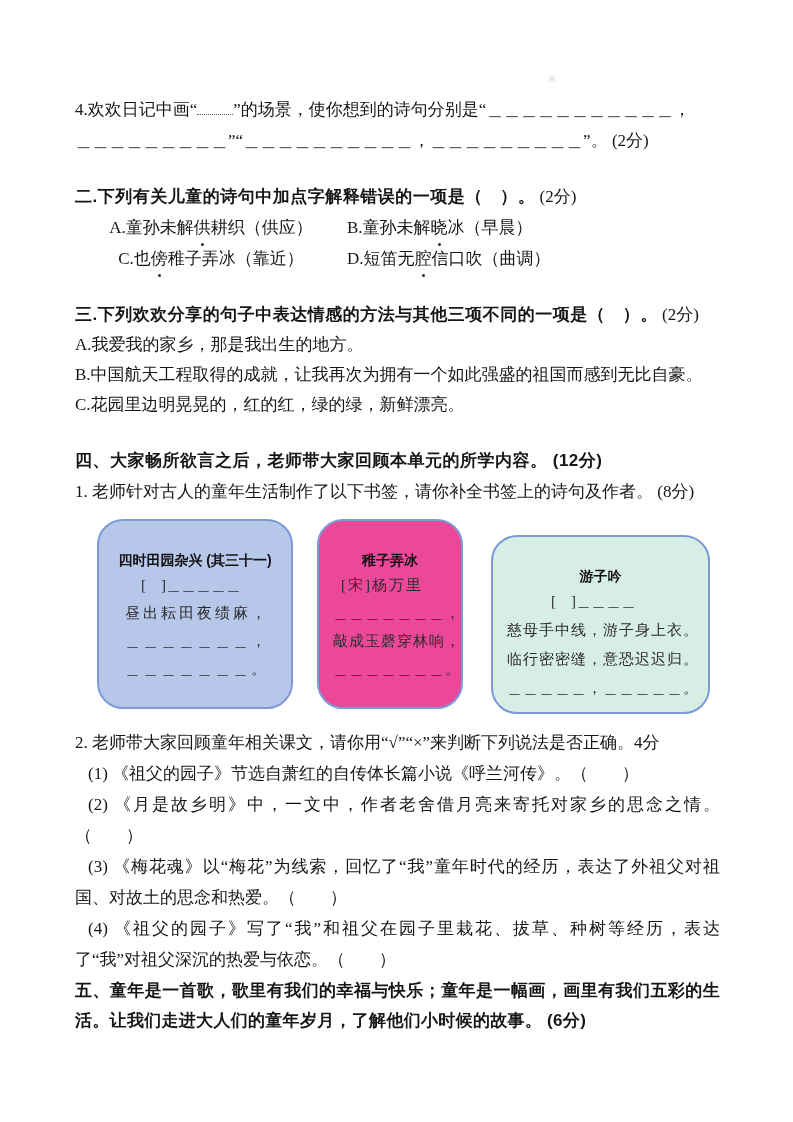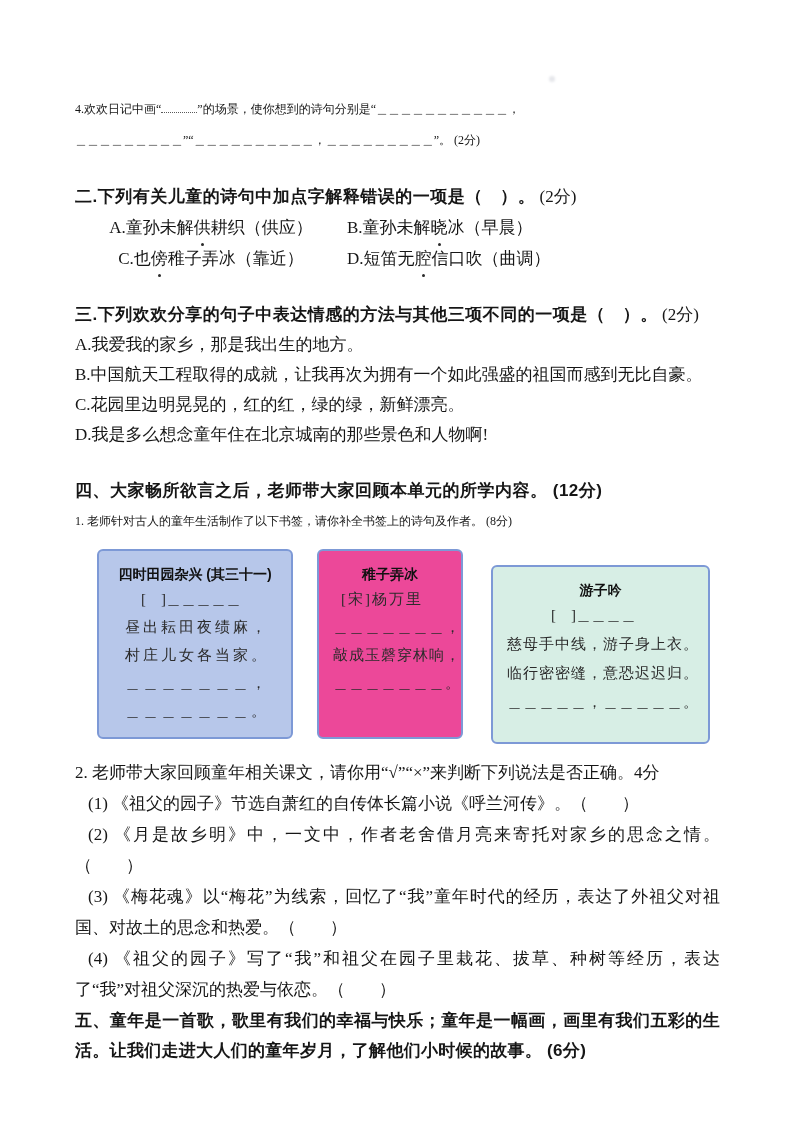--- a/index.html
+++ b/index.html
@@ -2,37 +2,37 @@
 <html><head>
 <meta charset="utf-8">
 <style>
   html,body{margin:0;padding:0;}
   body{
     width:793px;height:1122px;background:#ffffff;
     font-family:"Liberation Serif","DejaVu Serif",serif;
     color:#161616;position:relative;overflow:hidden;
   }
   .page{padding:94px 73px 0 75px;}
-  .para{font-size:12px;line-height:31px;white-space:nowrap;}
+  .para{font-size:17px;line-height:31px;white-space:nowrap;}
   .heading{
     font-size:17px;line-height:31px;font-weight:bold;
     font-family:"Liberation Sans","DejaVu Sans",sans-serif;
     letter-spacing:0.5px;white-space:nowrap;margin-top:25px;
   }
   .heading .score{font-weight:normal;font-family:"Liberation Serif","DejaVu Serif",serif;letter-spacing:0;}
   .opt-row{display:flex;font-size:17px;line-height:31px;text-align:center;}
   .opt-row .optA{width:272px;flex:0 0 auto;}
   .optline{font-size:17px;line-height:30px;}
   .wavy{display:inline-block;width:36px;height:14px;border-bottom:1px dotted #5a5a5a;vertical-align:baseline;overflow:hidden;color:transparent;}
   .em-dot{position:relative;display:inline-block;}
   .em-dot::after{content:"";position:absolute;left:50%;margin-left:-1.5px;bottom:-3px;width:3px;height:3px;border-radius:50%;background:#2a2a2a;}
   .cards{display:flex;margin:12px 0 13px 22px;}
   .card{
-    box-sizing:border-box;border:2px solid #7d99d6;border-radius:6px;
-    padding:12px 6px 0 6px;
+    box-sizing:border-box;border:2px solid #7d99d6;border-radius:26px;
+    padding:28px 6px 0 6px;
     font-family:"Liberation Serif","DejaVu Serif",serif;
   }
   .card-title{
     text-align:center;font-weight:bold;font-size:14px;line-height:22px;
     font-family:"Liberation Sans","DejaVu Sans",sans-serif;color:#111;
     white-space:nowrap;
   }
   .card-line{font-size:15px;line-height:28px;color:#2b2b2b;white-space:nowrap;}
   .card1{width:196px;height:190px;background:#b7c7ea;margin-right:24px;}
   .card2{width:146px;height:190px;background:#ec4899;margin-right:28px;}
@@ -69,31 +69,29 @@
   </div>
   <div class="opt-row">
     <div class="optA"><span>C.也</span><span class="em-dot">傍</span><span>稚子弄冰（靠近）</span></div>
     <div><span>D.短笛无</span><span class="em-dot">腔</span><span>信口吹（曲调）</span></div>
   </div>
 
   <div class="heading"><span>三.下列欢欢分享的句子中表达情感的方法与其他三项不同的一项是（　）。</span><span class="score"> (2分)</span></div>
   <div class="optline">A.我爱我的家乡，那是我出生的地方。</div>
   <div class="optline">B.中国航天工程取得的成就，让我再次为拥有一个如此强盛的祖国而感到无比自豪。</div>
   <div class="optline">C.花园里边明晃晃的，红的红，绿的绿，新鲜漂亮。</div>
-  <div class="optline">D.我是多么想念童年住在北京城南的那些景色和人物啊!</div>
 
   <div class="heading">四、大家畅所欲言之后，老师带大家回顾本单元的所学内容。 (12分)</div>
   <div class="para">1. 老师针对古人的童年生活制作了以下书签，请你补全书签上的诗句及作者。 (8分)</div>
 
   <div class="cards">
     <div class="card card1">
       <div class="card-title">四时田园杂兴 (其三十一)</div>
       <div class="card-line bracket-line">[　]＿＿＿＿＿</div>
       <div class="card-line">昼出耘田夜绩麻，</div>
-      <div class="card-line">村庄儿女各当家。</div>
       <div class="card-line">＿＿＿＿＿＿＿，</div>
       <div class="card-line">＿＿＿＿＿＿＿。</div>
     </div>
     <div class="card card2">
       <div class="card-title">稚子弄冰</div>
       <div class="card-line bracket-line">[宋]杨万里</div>
       <div class="card-line">＿＿＿＿＿＿＿，</div>
       <div class="card-line">敲成玉磬穿林响，</div>
       <div class="card-line">＿＿＿＿＿＿＿。</div>
     </div>

